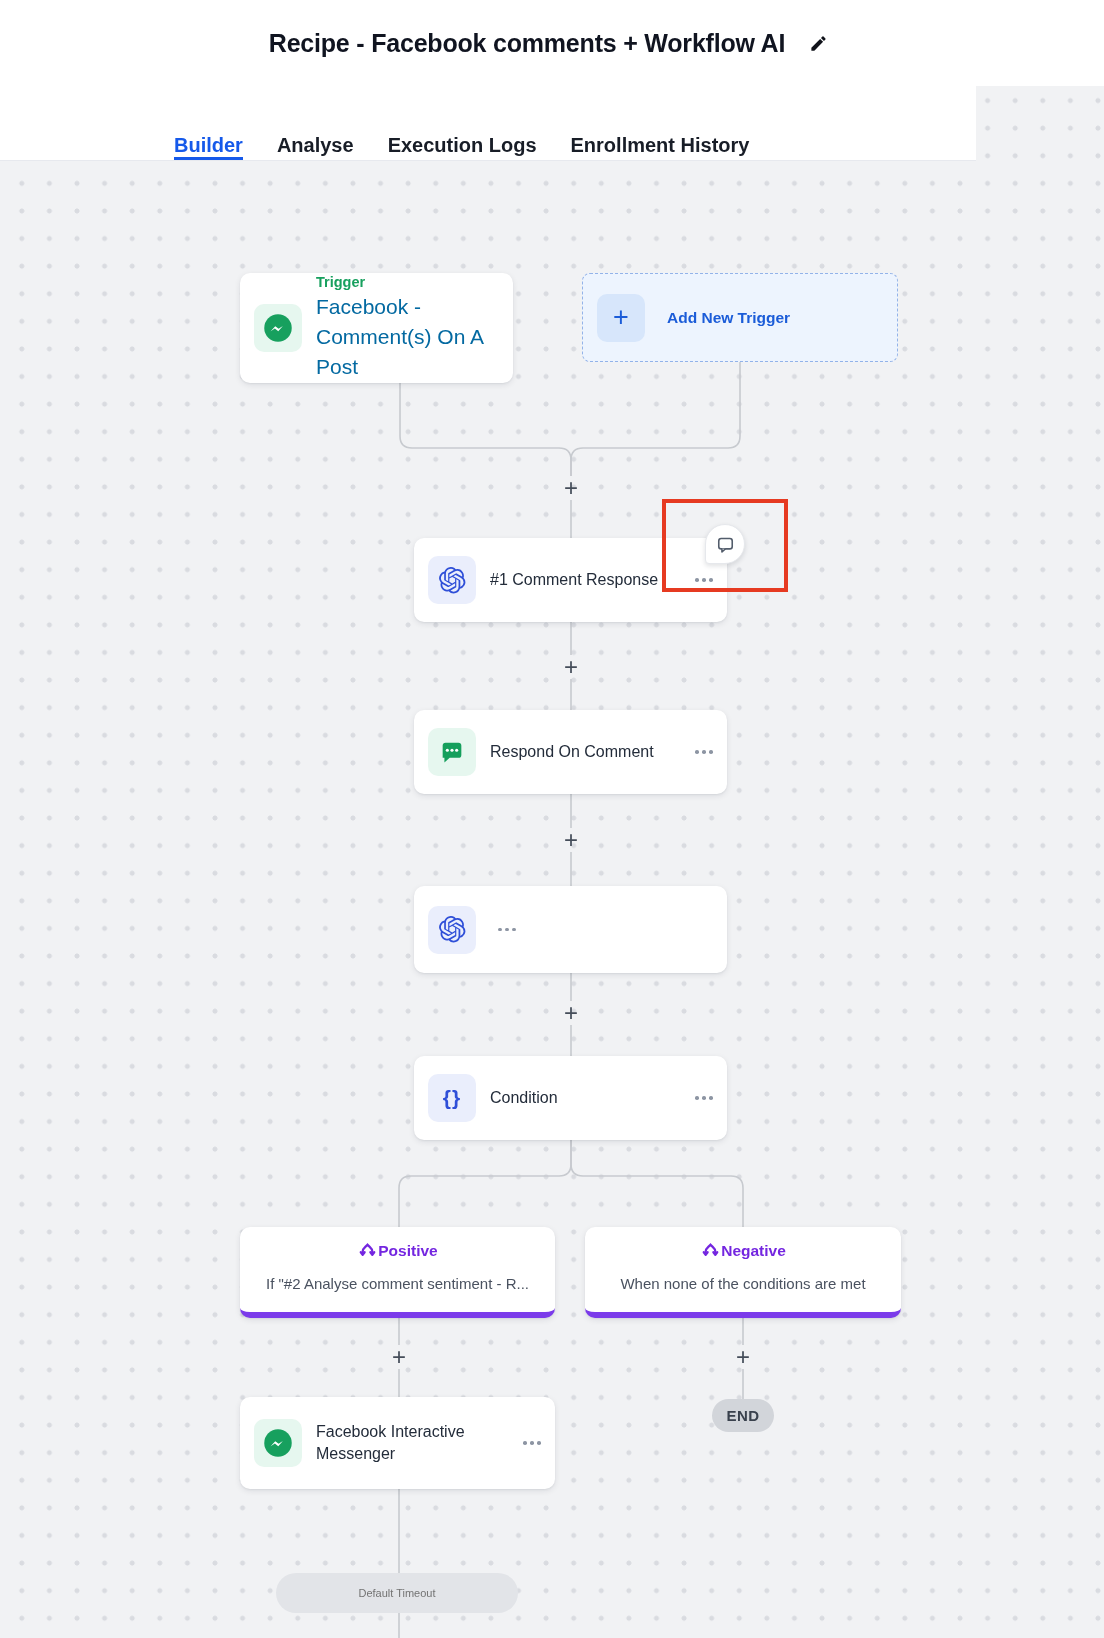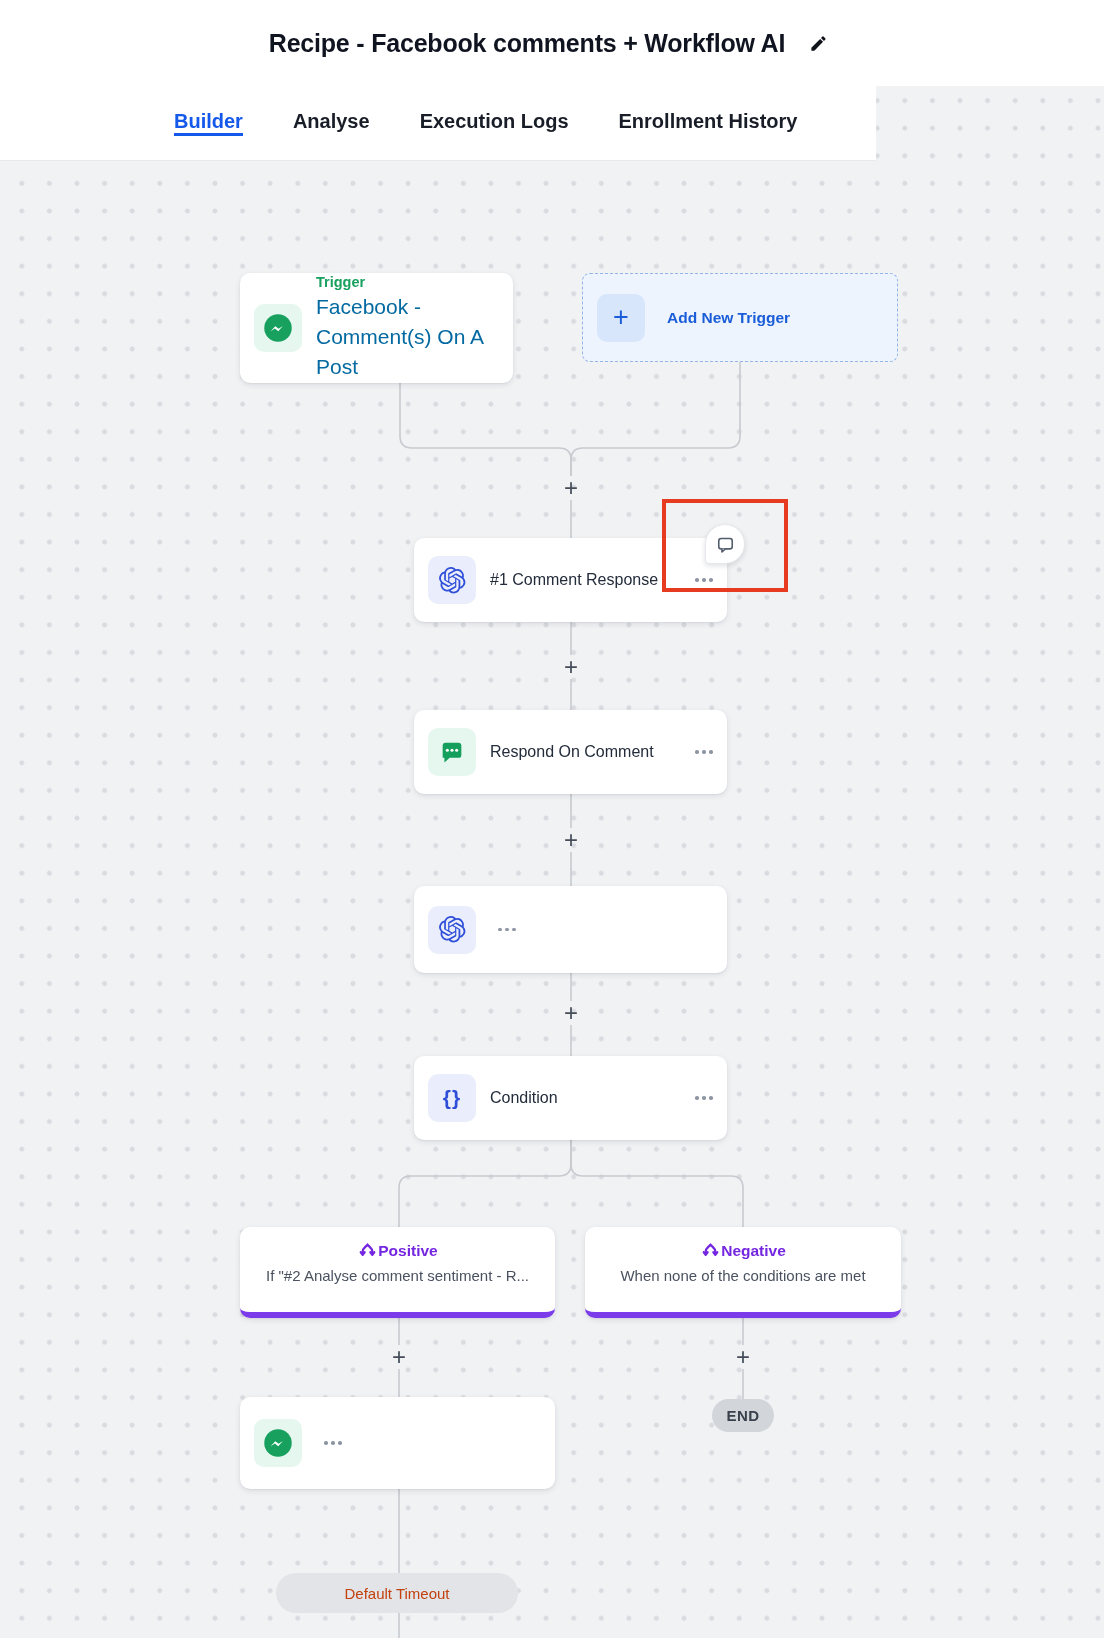--- a/index.html
+++ b/index.html
@@ -18,22 +18,22 @@
   #connectors{position:absolute;left:0;top:0;z-index:1;pointer-events:none;}
   
   #header{
     position:absolute;left:0;top:0;width:1104px;height:86px;background:#ffffff;z-index:10;
     display:flex;align-items:center;justify-content:center;gap:16px;
   }
   #header .title{font-size:25px;font-weight:700;color:#101420;letter-spacing:-.2px;}
   #header .pencil{width:34px;height:34px;display:flex;align-items:center;justify-content:center;border-radius:6px;cursor:pointer;}
   
   #tabbar{
-    position:absolute;left:0;top:86px;width:876px;height:75px;background:#ffffff;z-index:10;
-    border-bottom:1px solid #e7e9ee;display:flex;align-items:center;padding-left:174px;box-sizing:border-box;column-gap:50px;
+    position:absolute;left:0;top:86px;width:976px;height:75px;background:#ffffff;z-index:10;
+    border-bottom:1px solid #e7e9ee;display:flex;align-items:flex-end;padding-left:174px;box-sizing:border-box;column-gap:34px;
   }
   .tab{
     display:flex;align-items:center;font-size:20px;font-weight:600;color:#181d27;
     border-bottom:3px solid transparent;box-sizing:border-box;cursor:pointer;white-space:nowrap;
   }
   .tab.active{color:#1559ea;border-bottom-color:#1559ea;}
   
   .card{
     position:absolute;background:#ffffff;border-radius:10px;z-index:2;
     box-shadow:0 1px 2px rgba(16,24,40,.06),0 2px 6px rgba(16,24,40,.09);
@@ -76,36 +76,36 @@
   }
   
   .branch-card{
     position:absolute;top:1227px;height:91px;background:#fff;border-radius:10px;z-index:2;cursor:pointer;
     box-shadow:0 1px 2px rgba(16,24,40,.06),0 2px 6px rgba(16,24,40,.09);
     display:flex;flex-direction:column;align-items:center;justify-content:flex-start;padding-top:13px;box-sizing:border-box;
     border-bottom:6px solid #7b3bea;
   }
   #branch-positive{left:240px;width:315px;}
   #branch-negative{left:585px;width:316px;}
-  .branch-head{display:flex;align-items:center;margin-bottom:6px;}
+  .branch-head{display:flex;align-items:center;margin-bottom:14px;}
   .branch-label{font-size:15.5px;font-weight:700;color:#7426e0;}
   .branch-desc{font-size:15px;color:#4a5260;white-space:nowrap;}
   
   #fb-node{left:240px;top:1397px;width:315px;height:92px;}
   
   #end-pill{
     position:absolute;left:712px;top:1399px;width:62px;height:33px;z-index:2;
     background:#d2d5da;border-radius:17px;display:flex;align-items:center;justify-content:center;
     font-size:15px;font-weight:600;color:#39414d;letter-spacing:.4px;
   }
   
   #timeout-pill{
     position:absolute;left:276px;top:1573px;width:242px;height:40px;z-index:2;
     background:#e2e4e8;border-radius:20px;display:flex;align-items:center;justify-content:center;
-    font-size:15px;color:#c2410c;cursor:pointer;
+    font-size:11px;color:#737373;cursor:pointer;
   }
   
   #comment-badge{
     position:absolute;left:705px;top:524px;width:38px;height:38px;border-radius:50% 50% 50% 4px;z-index:3;
     background:#ffffff;border:1px solid #e6e8ec;box-shadow:0 2px 5px rgba(16,24,40,.13);
     display:flex;align-items:center;justify-content:center;cursor:pointer;
   }
   #red-box{
     position:absolute;left:662px;top:499px;width:126px;height:93px;z-index:4;box-sizing:border-box;
     border:4px solid #e63a21;pointer-events:none;
@@ -251,20 +251,21 @@
     <div class="branch-desc">When none of the conditions are met</div>
   </div>
 
   <div class="card" id="fb-node">
     <div class="icon-sq mint">
       <svg width="30" height="30" viewBox="0 0 24 24">
         <circle cx="12" cy="12" r="11" fill="#17a05e"></circle>
         <path d="M6.1 14.6l3.7-4.1 2.7 2.05 3.4-2.15-3.7 4.1-2.7-2.05z" fill="#ffffff"></path>
       </svg>
     </div>
+    <div class="node-title">Facebook Interactive Messenger</div>
     <div class="menu-dots">
         <i></i>
         <i></i>
         <i></i>
       </div>
   </div>
 
   <div id="end-pill">END</div>
 
   <div id="timeout-pill">Default Timeout</div>

